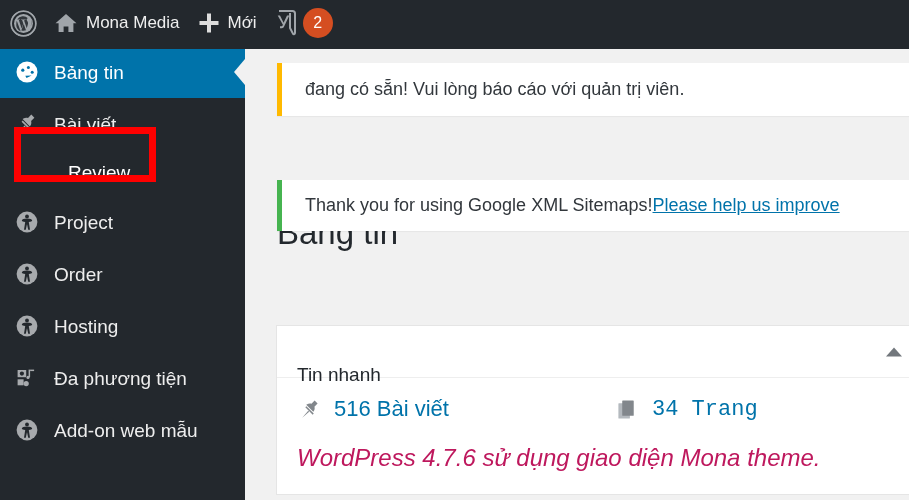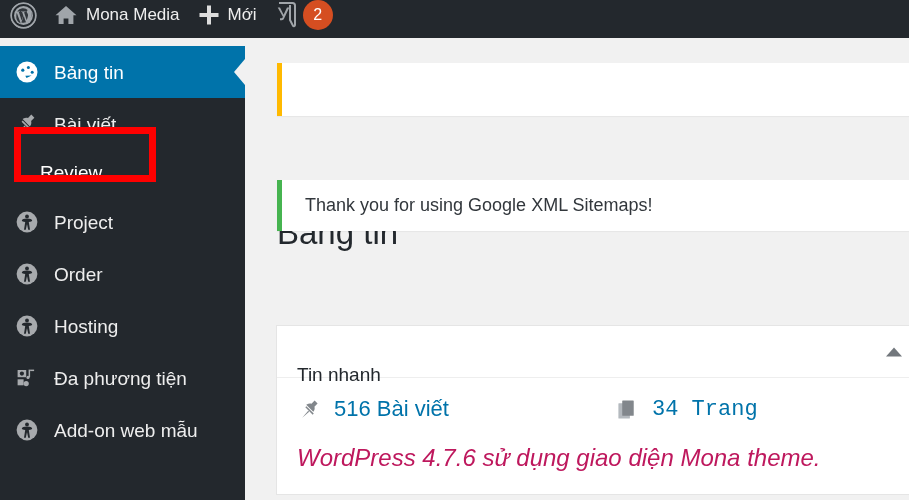--- a/index.html
+++ b/index.html
@@ -7,23 +7,23 @@
   body {
     font-family:"Liberation Sans", sans-serif;
     background:#f1f1f1;
     overflow:hidden;
     position:relative;
   }
 
   
   #adminbar {
     position:absolute; top:0; left:0;
-    width:909px; height:38px;
+    width:909px; height:49px;
     background:#23282d;
-    display:flex; align-items:flex-end;
+    display:flex; align-items:flex-start;
     z-index:50;
   }
   .ab-item {
     display:flex; align-items:center;
     height:46px; padding:0 9px;
     color:#eeeeee; font-size:17px; white-space:nowrap;
   }
   .ab-item .ab-label { margin-left:8px; color:#eeeeee; }
   .wp-logo-wrap { padding-left:10px; padding-right:8px; }
   .wp-logo {
@@ -65,21 +65,21 @@
   .menu-item.current .arrow {
     position:absolute; right:0; top:50%;
     transform:translateY(-50%);
     width:0; height:0;
     border-top:13px solid transparent;
     border-bottom:13px solid transparent;
     border-right:11px solid #f1f1f1;
   }
   .submenu-item {
     display:flex; align-items:center;
-    height:46px; padding-left:40px;
+    height:46px; padding-left:68px;
     color:#ffffff; font-size:19px; white-space:nowrap;
   }
 
   
   #annotation-box {
     position:absolute;
     left:14px; top:127px;
     width:142px; height:55px;
     border:7px solid #ff0000;
     z-index:30;
@@ -303,26 +303,28 @@
     <span class="mi-label">Add-on web mẫu</span>
   </div>
 
 </div>
 
 <div id="annotation-box"></div>
 
 <div id="content">
 
   <div class="notice" id="notice-update">
+      <span> đang có sẵn! Vui lòng báo cáo với quản trị viên.</span>
   </div>
 
   <h1 id="page-title">Bảng tin</h1>
 
   <div class="notice" id="notice-sitemaps">
     <span>Thank you for using Google XML Sitemaps! </span>
+      <a href="#">Please help us improve </a>
   </div>
 
   <div id="postbox-glance">
     <div class="postbox-header">
       <span class="postbox-title">Tin nhanh</span>
       <span class="toggle-indicator"></span>
     </div>
     <div class="postbox-inside">
       <div class="glance-row">
 

